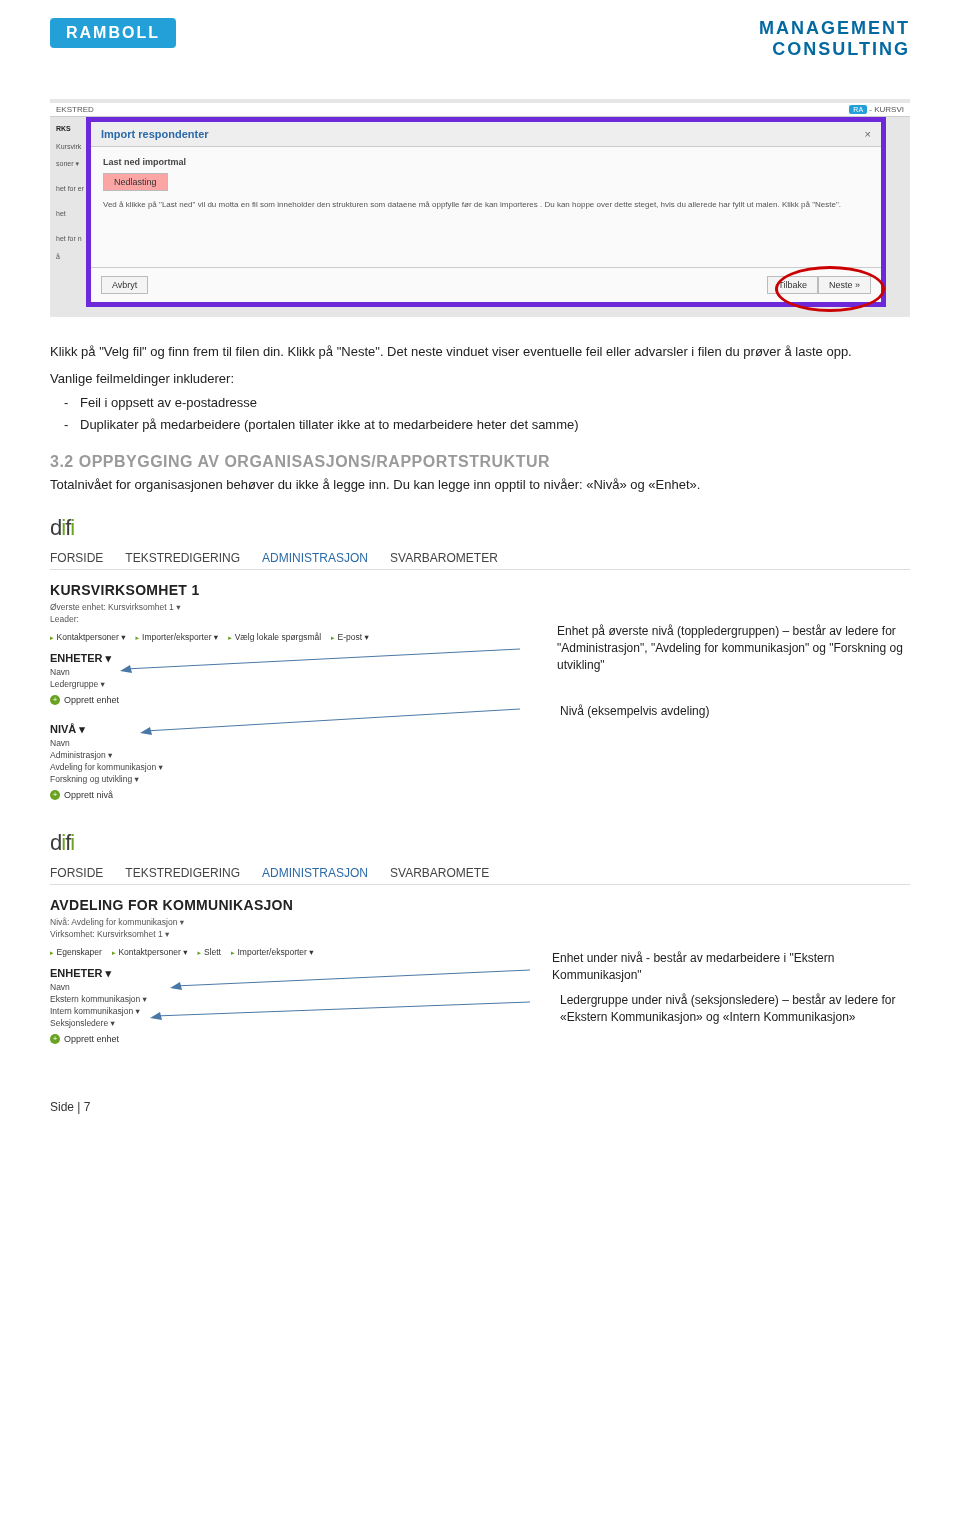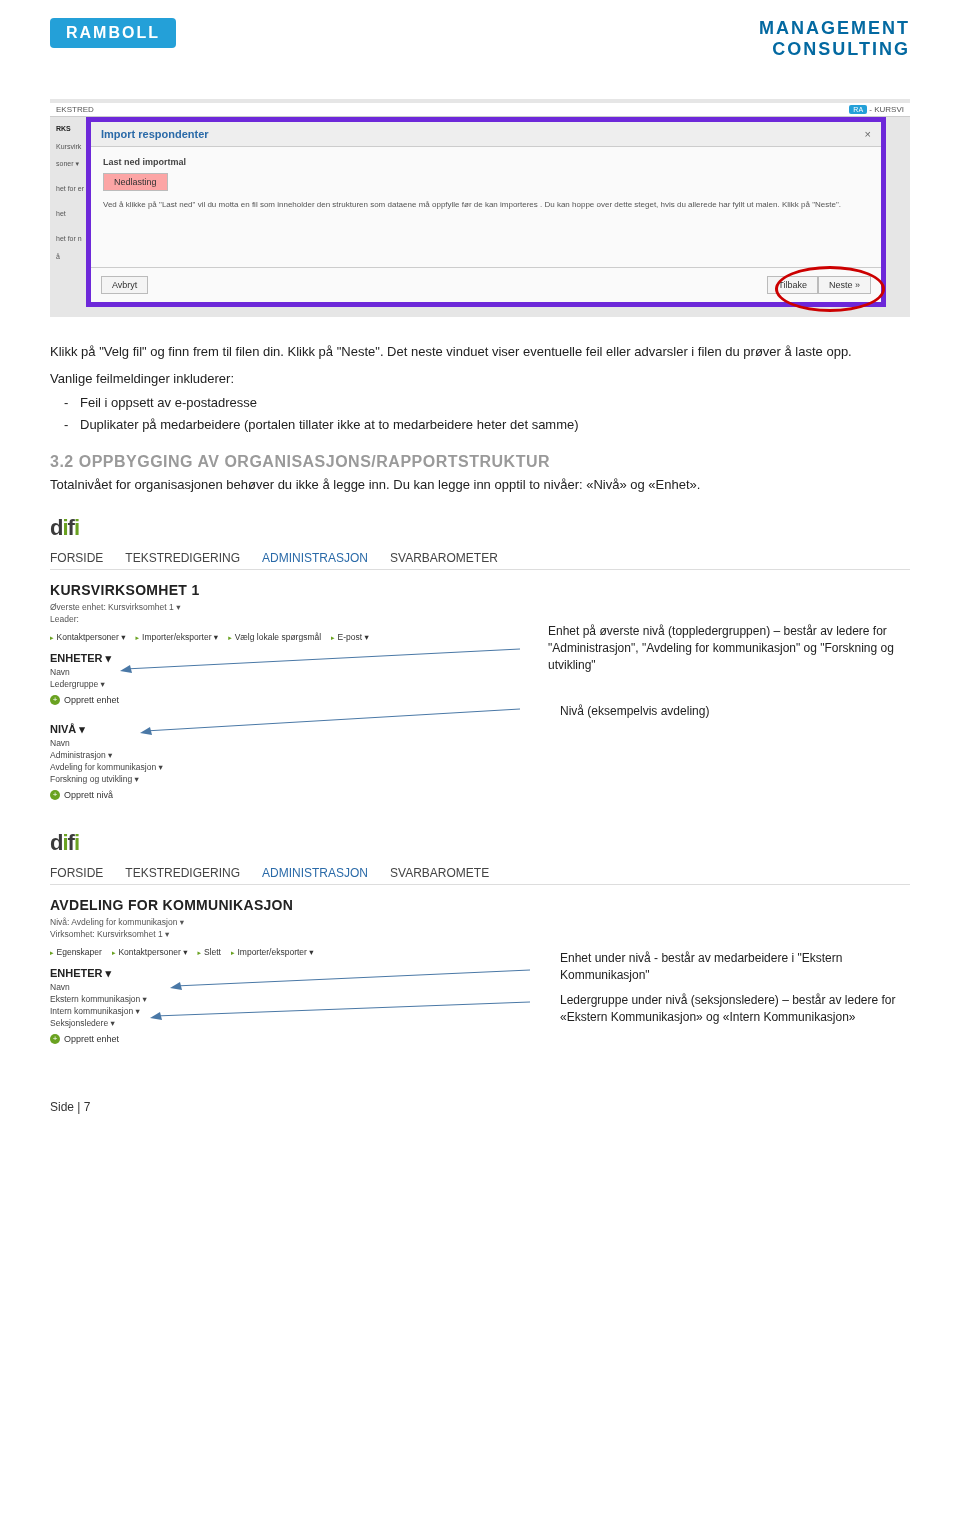--- a/index.html
+++ b/index.html
@@ -46,21 +46,21 @@
 
   .body-text { font-size: 13px; line-height: 1.55; color:#222; margin-bottom: 6px; }
   .body-text .bullets { padding-left: 30px; margin-top: 4px; }
   .body-text .bullets li { list-style: none; position: relative; margin-bottom: 2px; }
   .body-text .bullets li::before { content: "-"; position:absolute; left:-16px; }
 
   .h2gray { color:#9a9a9a; font-weight:700; font-size:16px; letter-spacing:.5px; margin:18px 0 4px; }
 
   
   .appshot { margin: 20px 0 10px; background:#fff; position: relative; }
-  .difi-logo { font-size: 22px; font-weight: bold; letter-spacing: -1px; margin: 4px 0 6px; }
+  .difi-logo { font-size: 22px; font-weight: normal; letter-spacing: -1px; margin: 4px 0 6px; }
   .difi-logo .d, .difi-logo .f { color:#3b3b3b; }
   .difi-logo .i { color:#6aa221; }
   .menu { display:flex; gap:22px; font-size:12px; font-weight:normal; color:#444; border-bottom:1px solid #ddd; padding:4px 0; }
   .menu .active { color:#2a6aa8; }
   .page-title { margin:12px 0 4px; font-size:14px; font-weight:900; color:#222; letter-spacing:.3px; }
   .meta-line { font-size:8.5px; color:#555; margin-bottom:2px; }
   .toolbar { font-size:8.5px; color:#333; margin:8px 0; display:flex; gap:10px; flex-wrap:wrap;}
   .toolbar span::before { content:"▸"; color:#6aa221; font-size:7px; margin-right:3px; }
   .section-head { font-size:11px; font-weight:900; color:#222; margin-top:10px; }
   .col-head { font-size:8.5px; color:#444; margin:2px 0; }
@@ -166,21 +166,21 @@
   <div class="section-head" style="margin-top:18px;">NIVÅ  ▾</div>
   <div class="col-head">Navn</div>
   <div class="item-row">Administrasjon  ▾</div>
   <div class="item-row">Avdeling for kommunikasjon  ▾</div>
   <div class="item-row">Forskning og utvikling  ▾</div>
   <div class="add-link">
     <span class="plus">+</span>
     <span>Opprett nivå</span>
   </div>
 
-  <div class="callout" style="top:108px; right:12px;">Enhet på øverste nivå (toppledergruppen) – består av ledere for "Administrasjon", "Avdeling for kommunikasjon" og "Forskning og utvikling"</div>
+  <div class="callout" style="top:108px; right:3px;">Enhet på øverste nivå (toppledergruppen) – består av ledere for "Administrasjon", "Avdeling for kommunikasjon" og "Forskning og utvikling"</div>
   <svg class="arrow-svg" style="top:132px; left:70px;" width="400" height="30">
     <line x1="400" y1="2" x2="5" y2="22" stroke="#4a78a6" stroke-width="1"></line>
     <polygon points="0,24 10,18 12,26" fill="#4a78a6"></polygon>
   </svg>
 
   <div class="callout" style="top:188px; right:0;">Nivå (eksempelvis avdeling)</div>
   <svg class="arrow-svg" style="top:192px; left:90px;" width="380" height="30">
     <line x1="380" y1="2" x2="5" y2="24" stroke="#4a78a6" stroke-width="1"></line>
     <polygon points="0,26 10,20 12,28" fill="#4a78a6"></polygon>
   </svg>
@@ -208,21 +208,21 @@
   <div class="section-head">ENHETER  ▾</div>
   <div class="col-head">Navn</div>
   <div class="item-row">Ekstern kommunikasjon  ▾</div>
   <div class="item-row">Intern kommunikasjon  ▾</div>
   <div class="item-row">Seksjonsledere  ▾</div>
   <div class="add-link">
     <span class="plus">+</span>
     <span>Opprett enhet</span>
   </div>
 
-  <div class="callout" style="top:120px; right:0;">Enhet under nivå - består av medarbeidere i "Ekstern Kommunikasjon"</div>
+  <div class="callout" style="top:120px; right:8px;">Enhet under nivå - består av medarbeidere i "Ekstern Kommunikasjon"</div>
   <svg class="arrow-svg" style="top:138px; left:120px;" width="360" height="22">
     <line x1="360" y1="2" x2="5" y2="18" stroke="#4a78a6" stroke-width="1"></line>
     <polygon points="0,20 10,14 12,22" fill="#4a78a6"></polygon>
   </svg>
 
   <div class="callout" style="top:162px; right:0;">Ledergruppe under nivå (seksjonsledere) – består av ledere for «Ekstern Kommunikasjon» og «Intern Kommunikasjon»</div>
   <svg class="arrow-svg" style="top:170px; left:100px;" width="380" height="22">
     <line x1="380" y1="2" x2="5" y2="16" stroke="#4a78a6" stroke-width="1"></line>
     <polygon points="0,18 10,12 12,20" fill="#4a78a6"></polygon>
   </svg>

